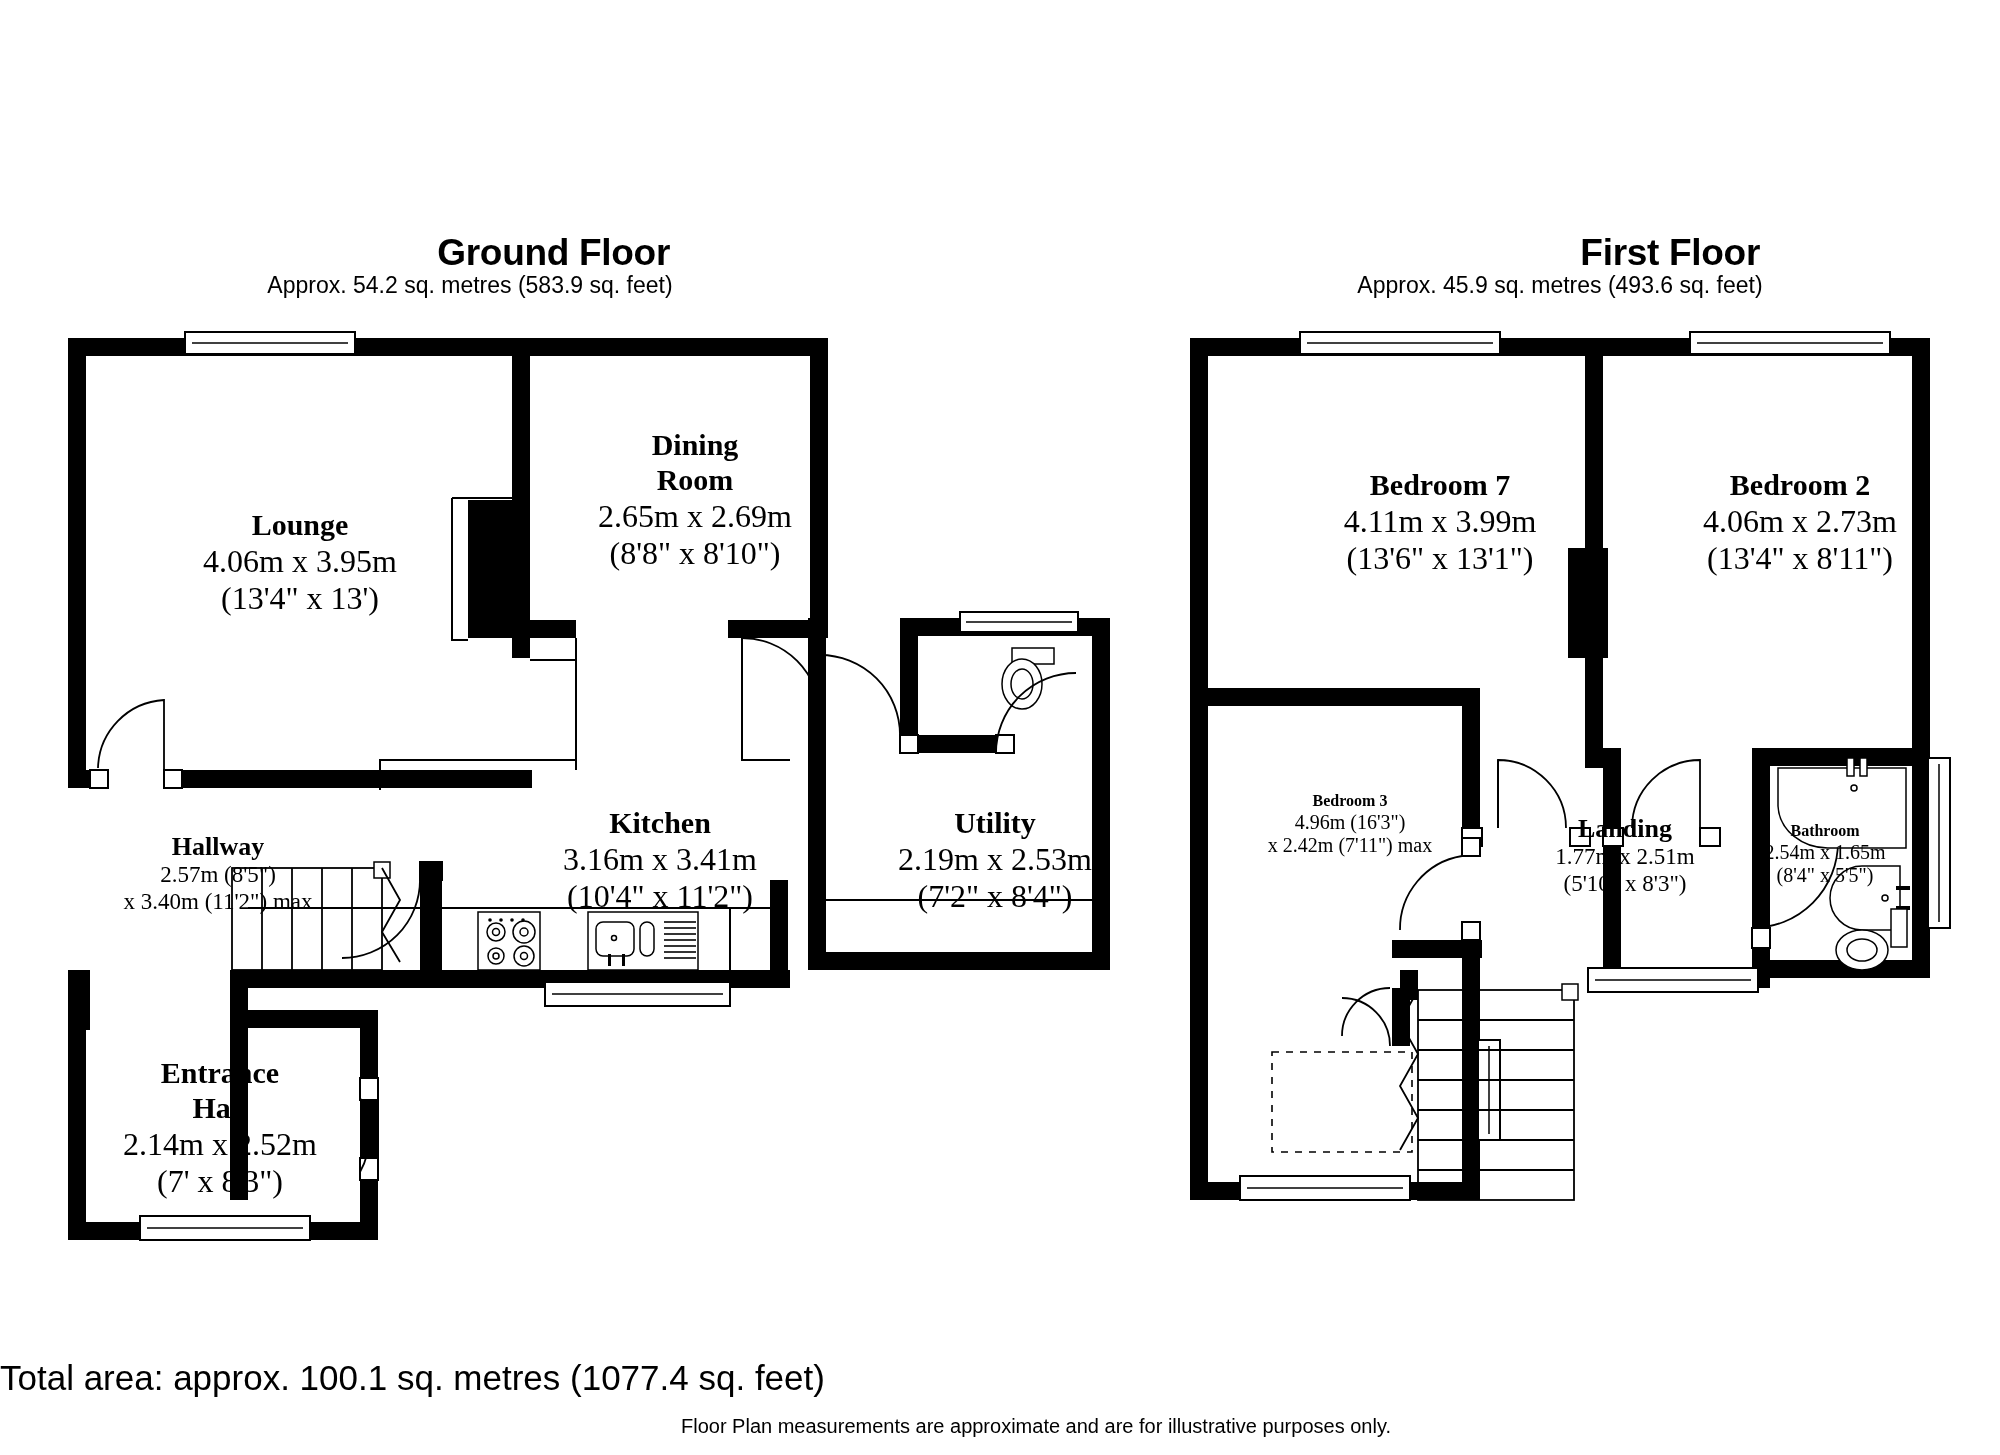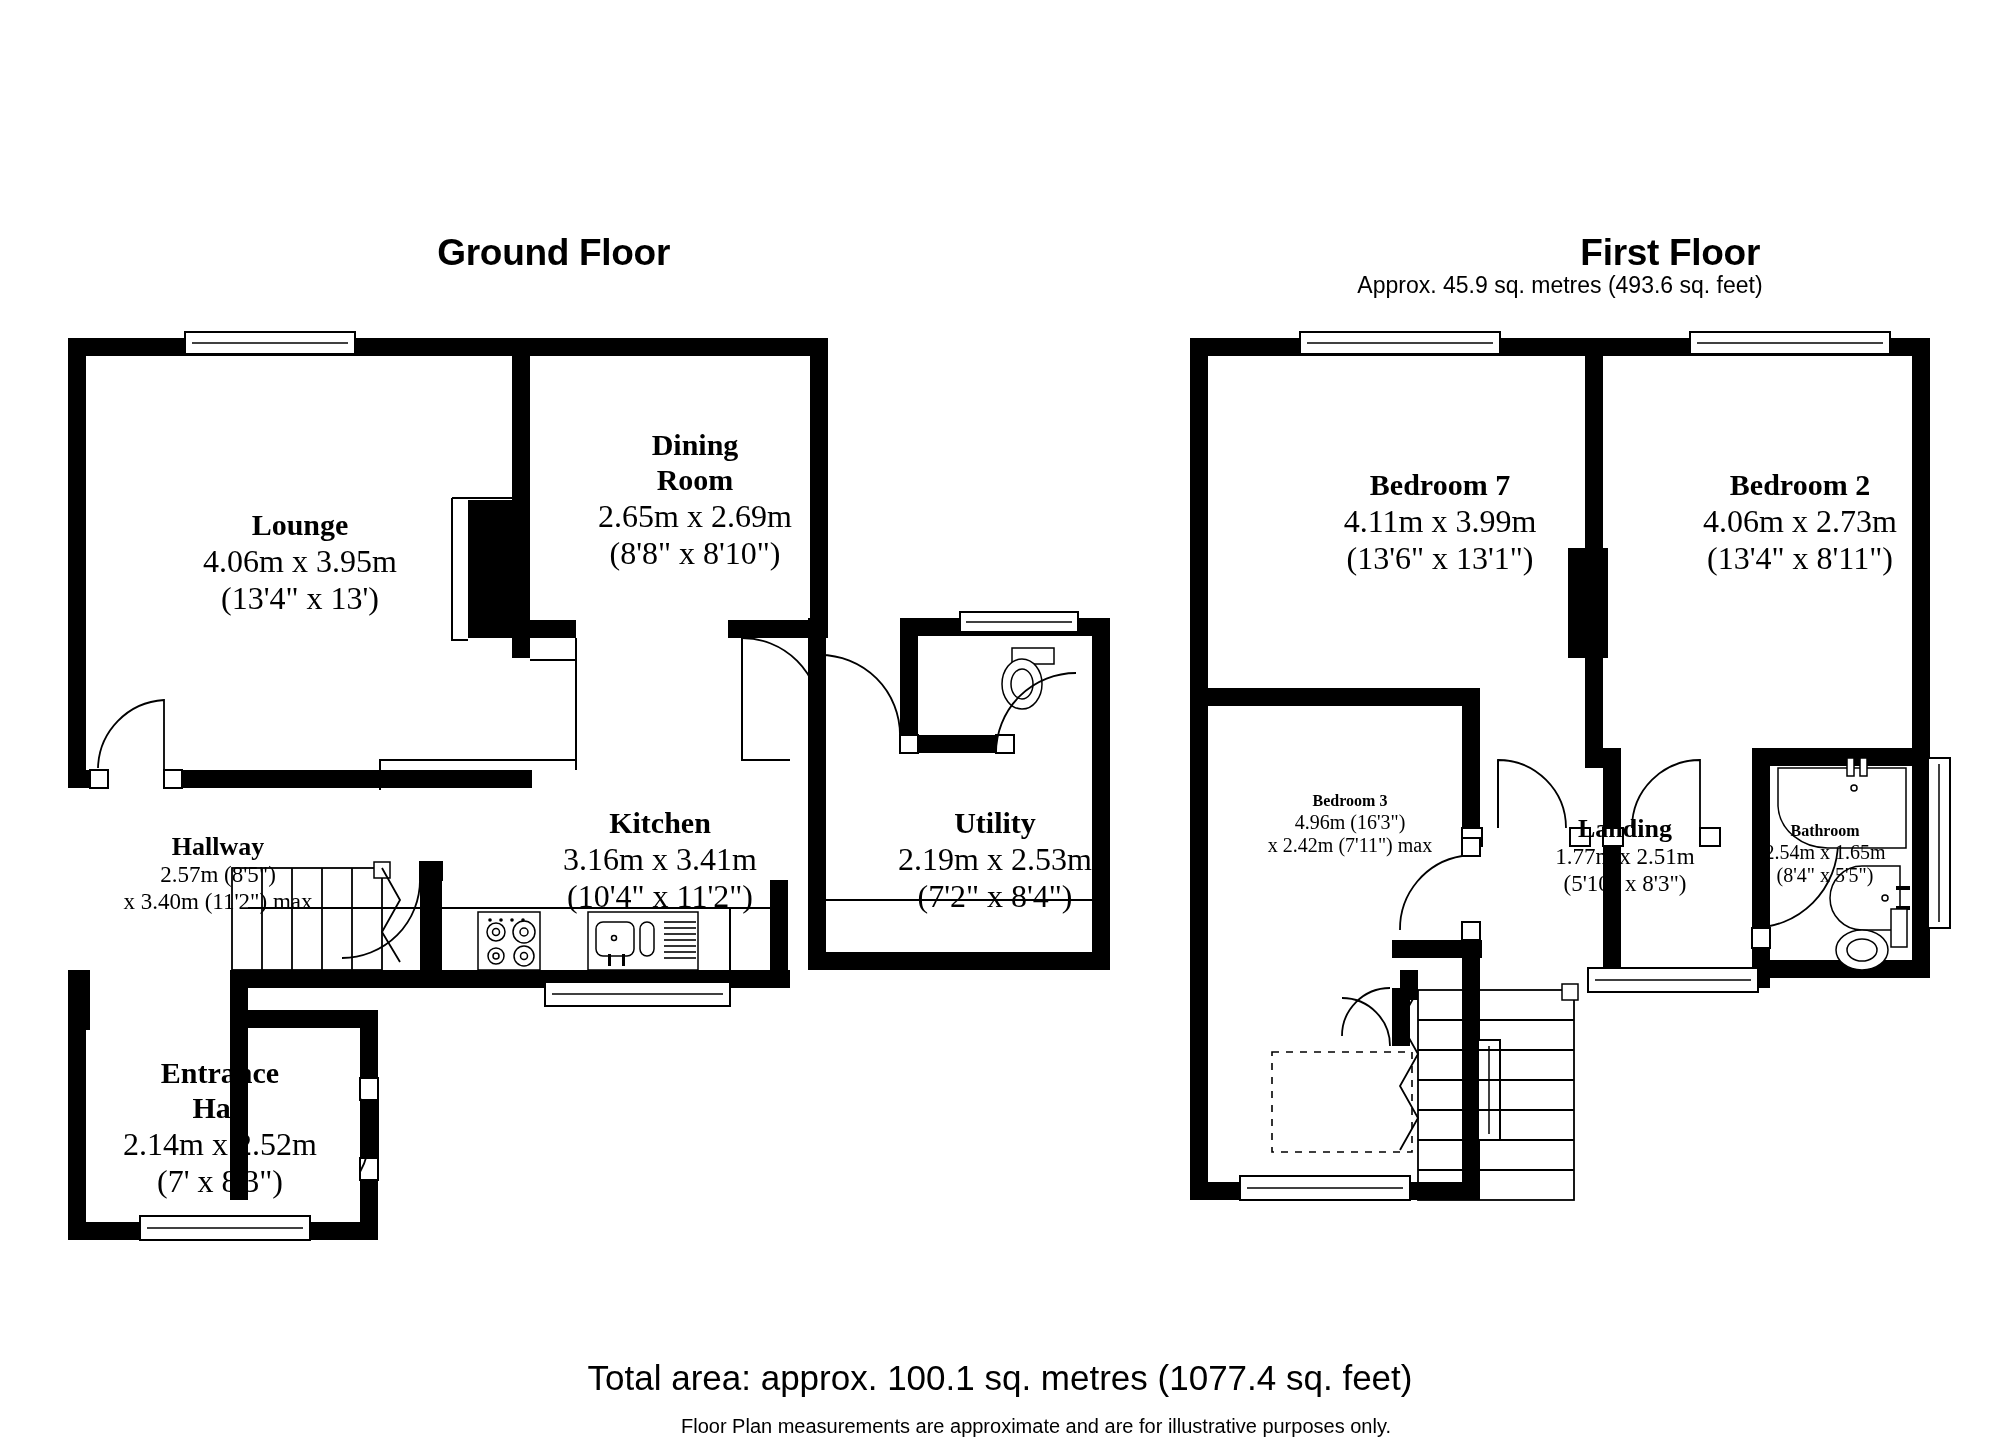--- a/index.html
+++ b/index.html
@@ -55,21 +55,21 @@
   .sz-md .rl-name { font-size: 26px; }
   .sz-md .rl-dim  { font-size: 23px; }
   .sz-sm .rl-name { font-size: 16px; }
   .sz-sm .rl-dim  { font-size: 20px; }
 
   #footer-total {
     position: absolute;
     width: 2000px;
     left: 0;
     top: 1358px;
-    text-align: center;
+    text-align: left;
     font-size: 35px;
     white-space: nowrap;
   }
   #footer-note {
     position: absolute;
     width: 2000px;
     left: 0;
     top: 1415px;
     text-align: center;
     font-size: 20px;
@@ -333,20 +333,21 @@
 
       <g>
         <rect class="fixture-l" x="1880" y="920" width="38" height="16" transform="rotate(90 1899 928)"></rect>
         <ellipse class="fixture-l" cx="1862" cy="950" rx="26" ry="20"></ellipse>
         <ellipse class="fixture-l" cx="1862" cy="950" rx="15" ry="11"></ellipse>
       </g>
     </g>
   </svg>
 
   <div class="floor-title" style="left:270px; top:232px; width:400px;">Ground Floor</div>
+  <div class="floor-sub" style="left:230px; top:272px; width:480px;">Approx. 54.2 sq. metres (583.9 sq. feet)</div>
 
   <div class="floor-title" style="left:1360px; top:232px; width:400px;">First Floor</div>
   <div class="floor-sub" style="left:1320px; top:272px; width:480px;">Approx. 45.9 sq. metres (493.6 sq. feet)</div>
 
   <div class="room-label sz-lg" style="left:130px; top:508px; width:340px;">
     <span class="rl-name">Lounge</span>
     <span class="rl-dim">4.06m x 3.95m</span>
     <span class="rl-dim">(13'4" x 13')</span>
   </div>
 

